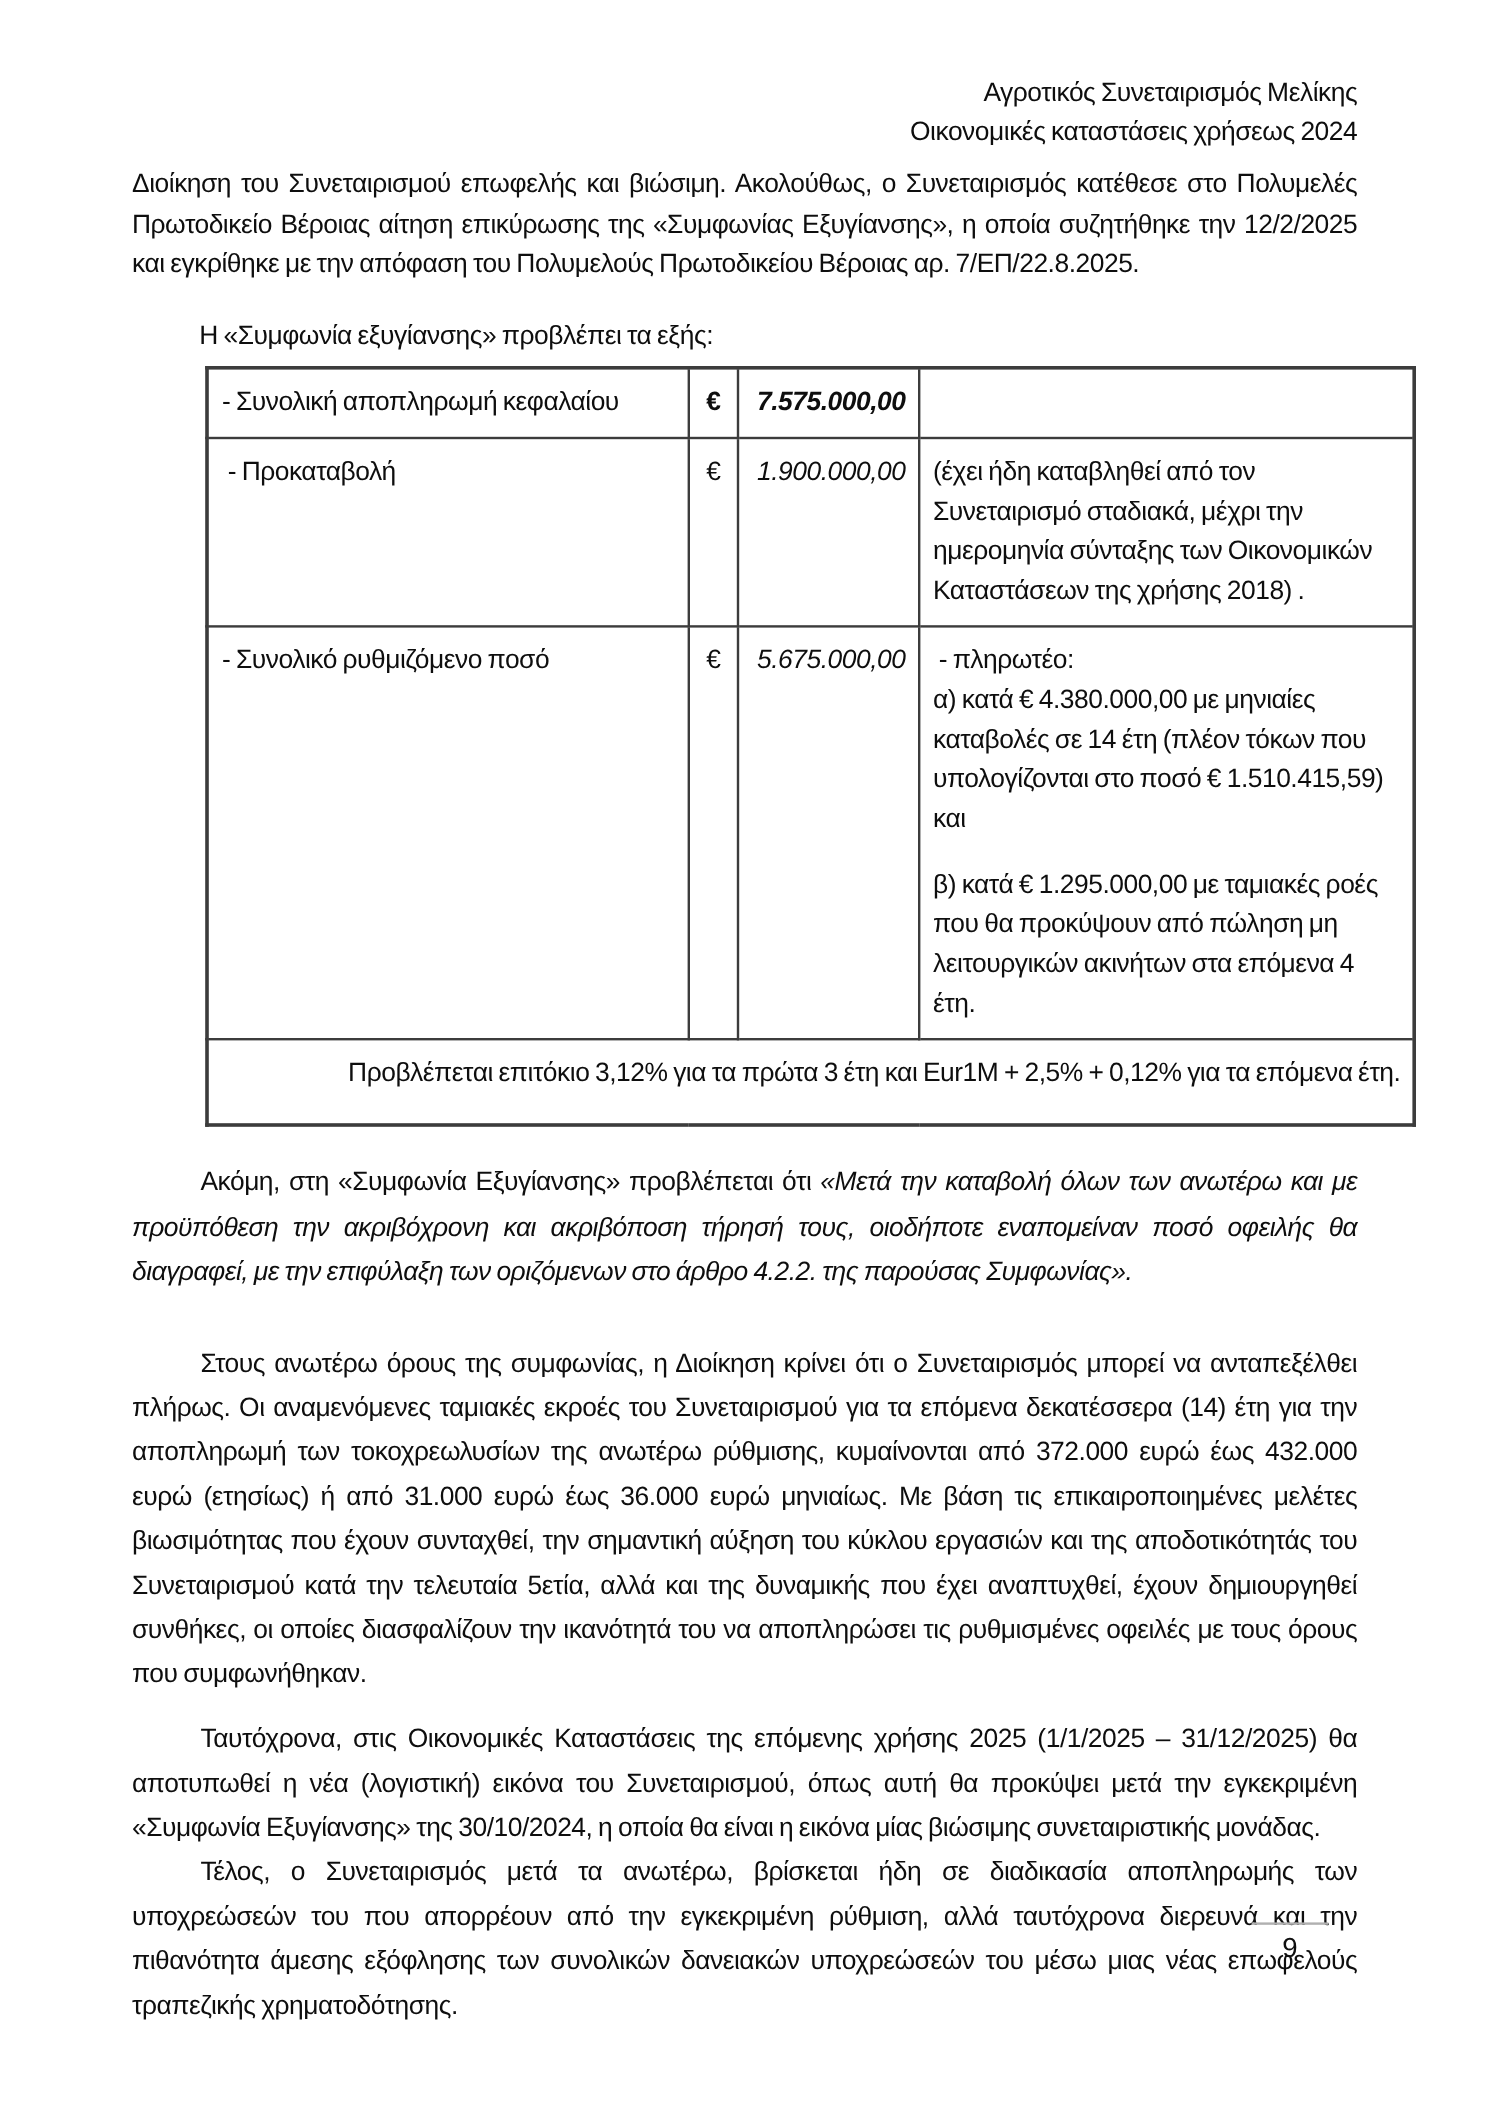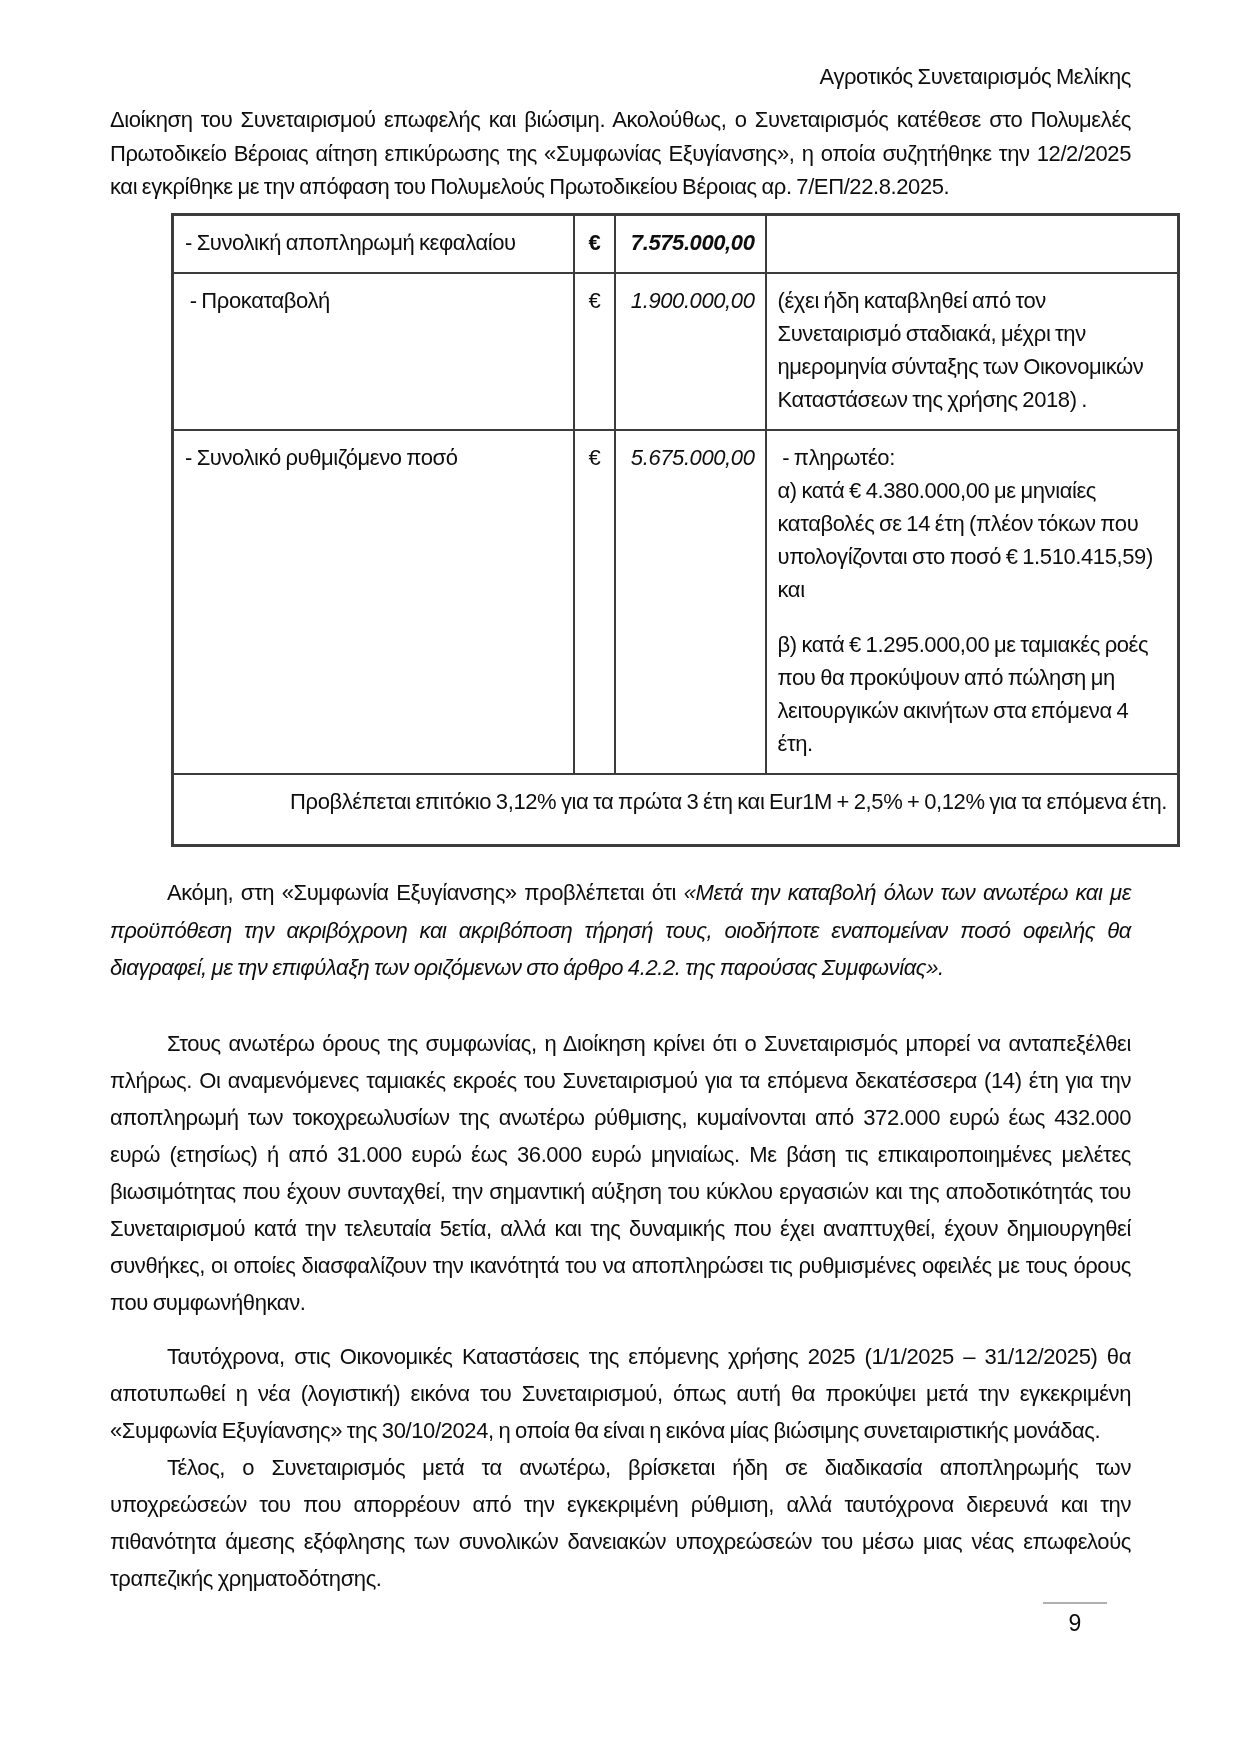--- a/index.html
+++ b/index.html
@@ -53,24 +53,26 @@
     text-align:center;font-size:23px;letter-spacing:0;
   }
 </style>
 </head>
 <body>
 
 <div class="page">
 
   <div class="doc-header">
     <p>Αγροτικός Συνεταιρισμός Μελίκης</p>
+    <p>Οικονομικές καταστάσεις χρήσεως 2024</p>
   </div>
 
   <p class="p-intro">Διοίκηση του Συνεταιρισμού επωφελής και βιώσιμη. Ακολούθως, ο Συνεταιρισμός κατέθεσε στο Πολυμελές Πρωτοδικείο Βέροιας αίτηση επικύρωσης της «Συμφωνίας Εξυγίανσης», η οποία συζητήθηκε την 12/2/2025 και εγκρίθηκε με την απόφαση του Πολυμελούς Πρωτοδικείου Βέροιας αρ. 7/ΕΠ/22.8.2025.</p>
 
+  <p class="table-lead">Η «Συμφωνία εξυγίανσης» προβλέπει τα εξής:</p>
 
   <table class="agreement">
     <colgroup>
       <col style="width:401px">
       <col style="width:41px">
       <col style="width:151px">
       <col style="width:413px">
     </colgroup>
     <tbody>
       <tr class="row-capital" style="height:56px">

